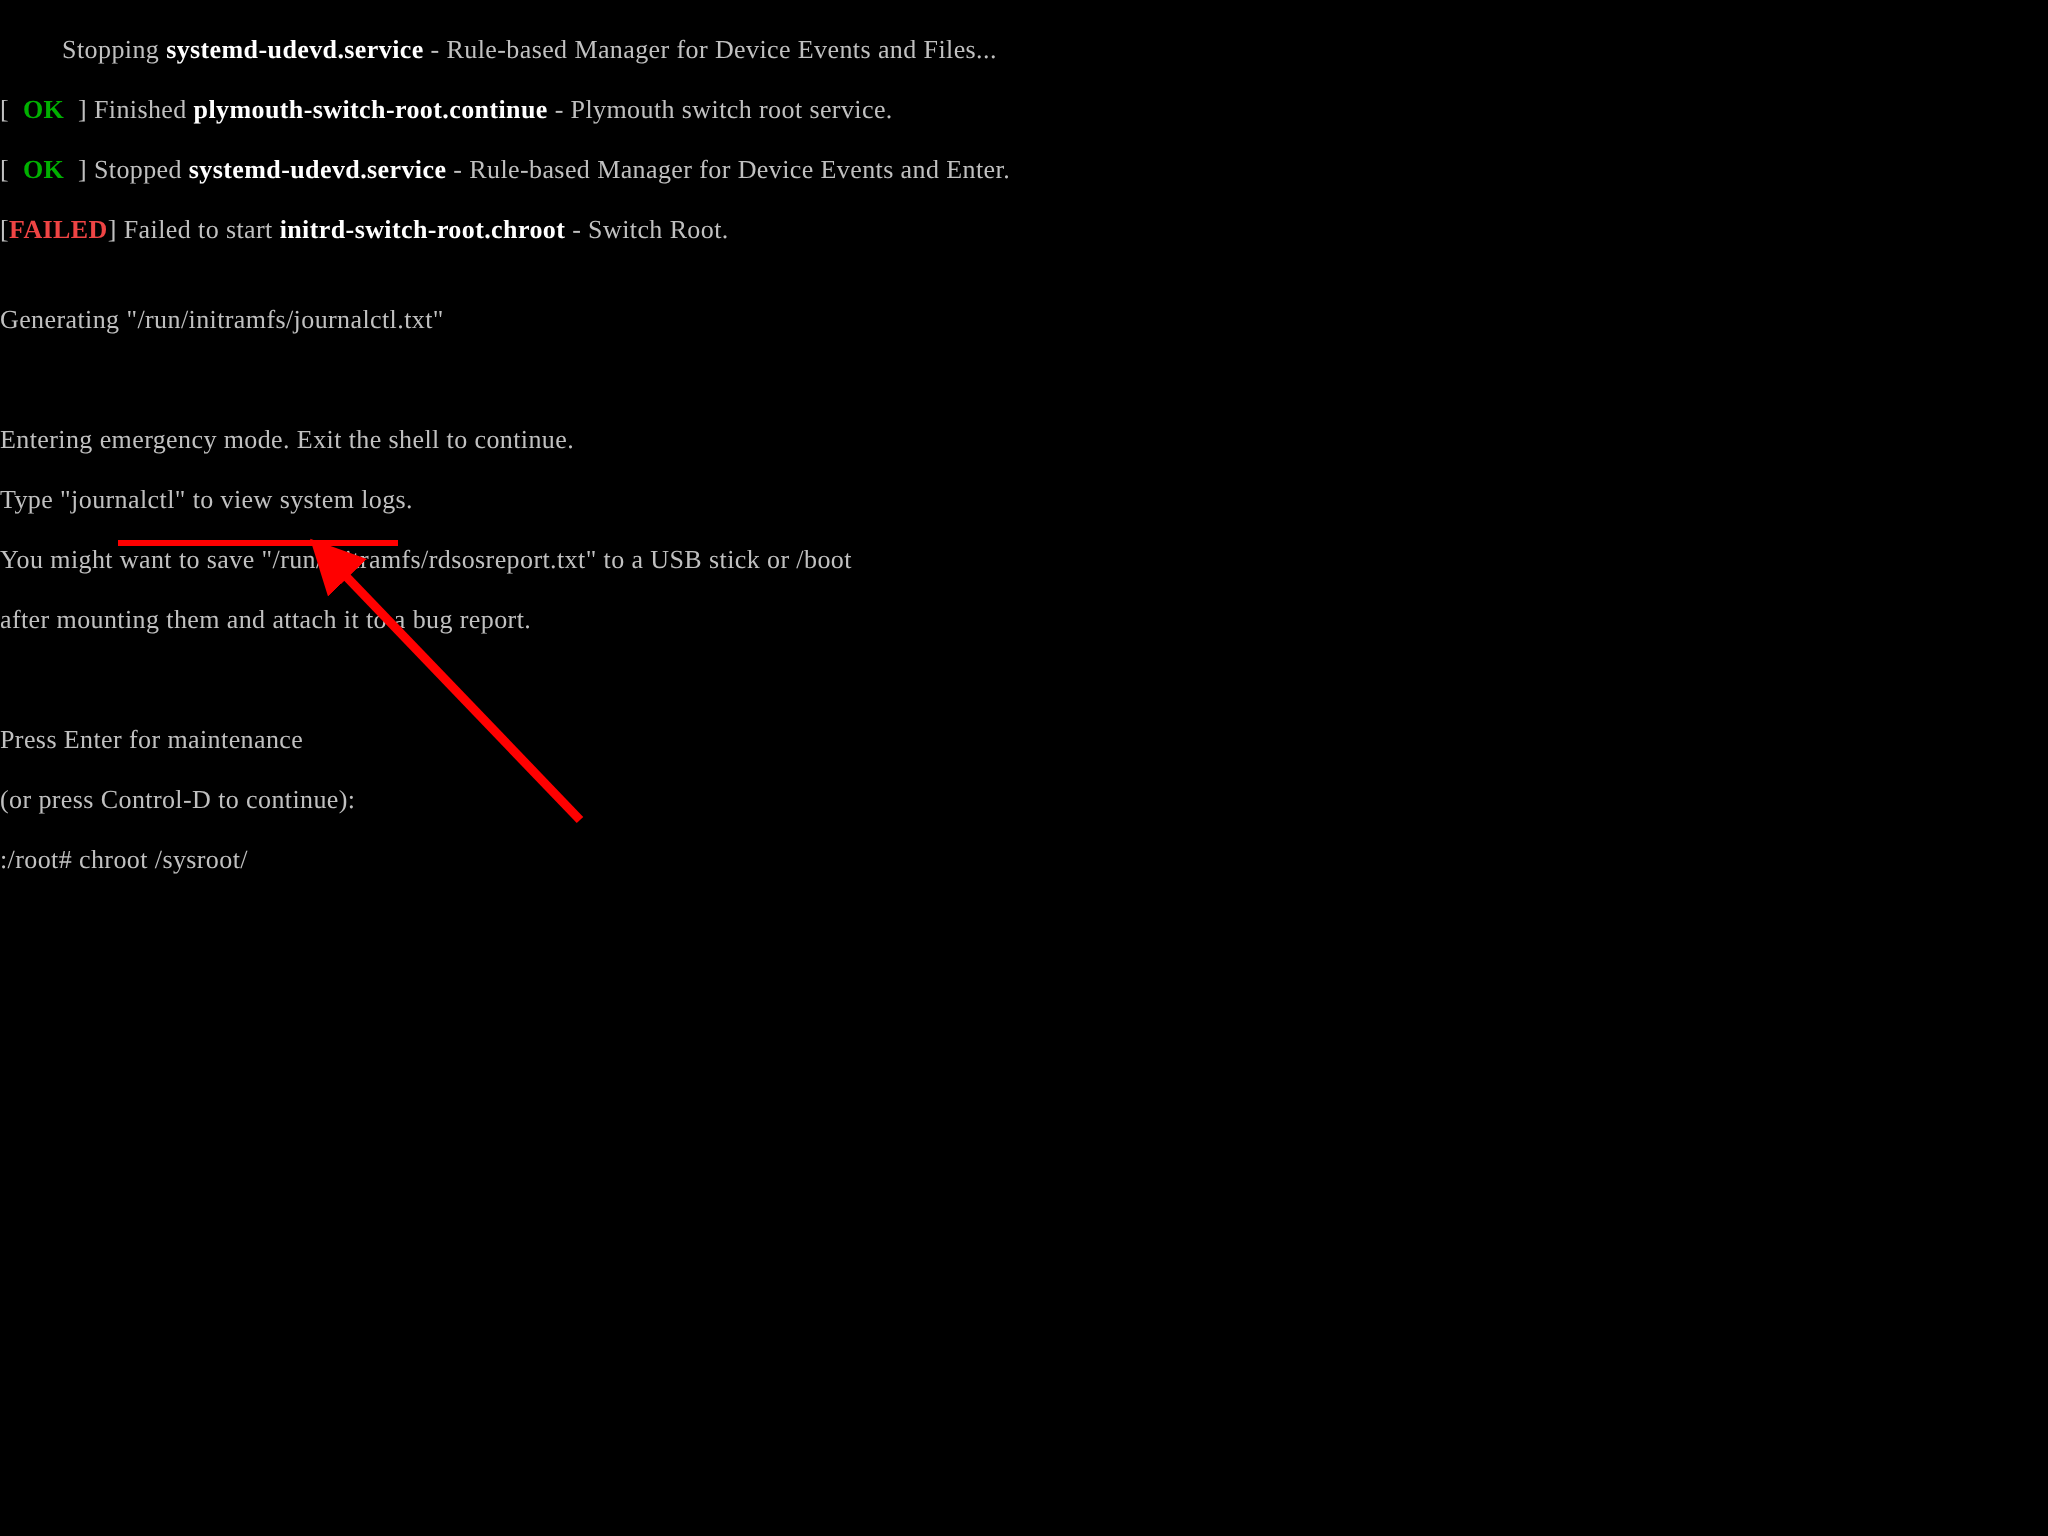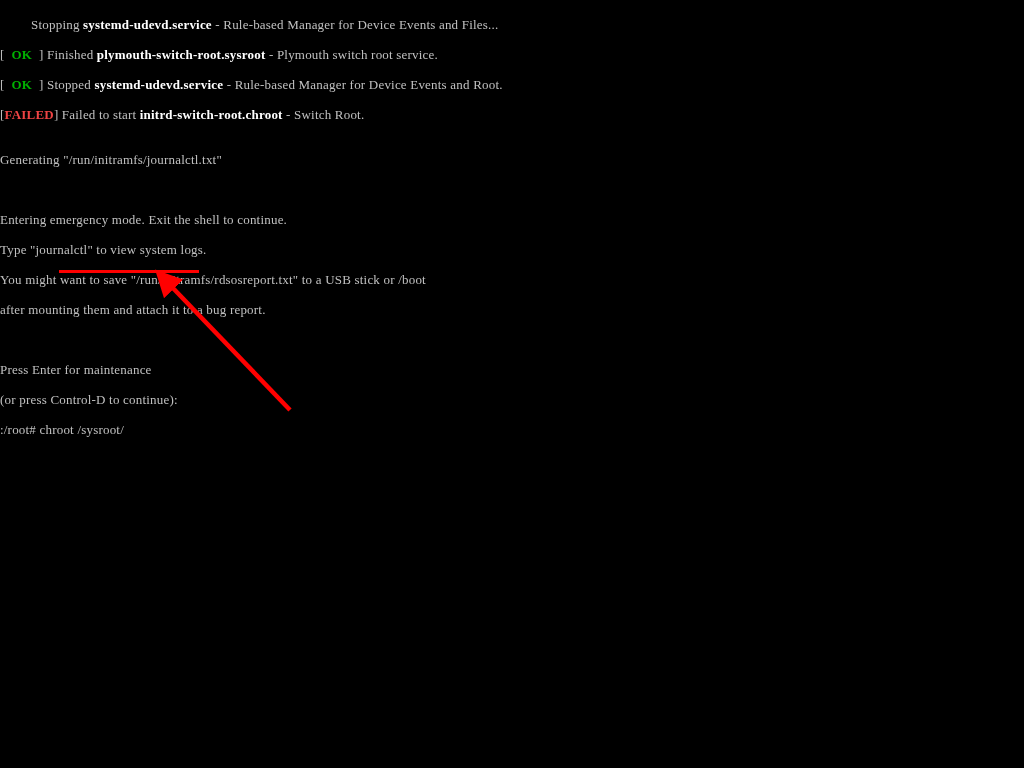--- a/index.html
+++ b/index.html
@@ -36,22 +36,22 @@
     left: 0;
     top: 0;
     pointer-events: none;
   }
 </style>
 </head>
 <body>
 
 <div class="term">
 <span class="ln"><span class="txt">         Stopping </span><span class="svc">systemd-udevd.service</span><span class="txt"> - Rule-based Manager for Device Events and Files...</span></span>
-<span class="ln"><span class="br">[  </span><span class="ok">OK</span><span class="br">  </span><span class="txt">] Finished </span><span class="svc">plymouth-switch-root.sysroot</span><span class="txt"> - Plymouth switch root service.</span></span>
-<span class="ln"><span class="br">[  </span><span class="ok">OK</span><span class="br">  </span><span class="txt">] Stopped </span><span class="svc">systemd-udevd.service</span><span class="txt"> - Rule-based Manager for Device Events and Root.</span></span>
+<span class="ln"><span class="br">[  </span><span class="ok">OK</span><span class="br">  </span><span class="txt">] Finished </span><span class="svc">plymouth-switch-root.continue</span><span class="txt"> - Plymouth switch root service.</span></span>
+<span class="ln"><span class="br">[  </span><span class="ok">OK</span><span class="br">  </span><span class="txt">] Stopped </span><span class="svc">systemd-udevd.service</span><span class="txt"> - Rule-based Manager for Device Events and Enter.</span></span>
 <span class="ln"><span class="br">[</span><span class="fail">FAILED</span><span class="txt">] Failed to start </span><span class="svc">initrd-switch-root.chroot</span><span class="txt"> - Switch Root.</span></span>
 <span class="ln"></span>
 <span class="ln txt">Generating "/run/initramfs/journalctl.txt"</span>
 <span class="ln"></span>
 <span class="ln"></span>
 <span class="ln txt">Entering emergency mode. Exit the shell to continue.</span>
 <span class="ln txt">Type "journalctl" to view system logs.</span>
 <span class="ln txt">You might want to save "/run/initramfs/rdsosreport.txt" to a USB stick or /boot</span>
 <span class="ln txt">after mounting them and attach it to a bug report.</span>
 <span class="ln"></span>

